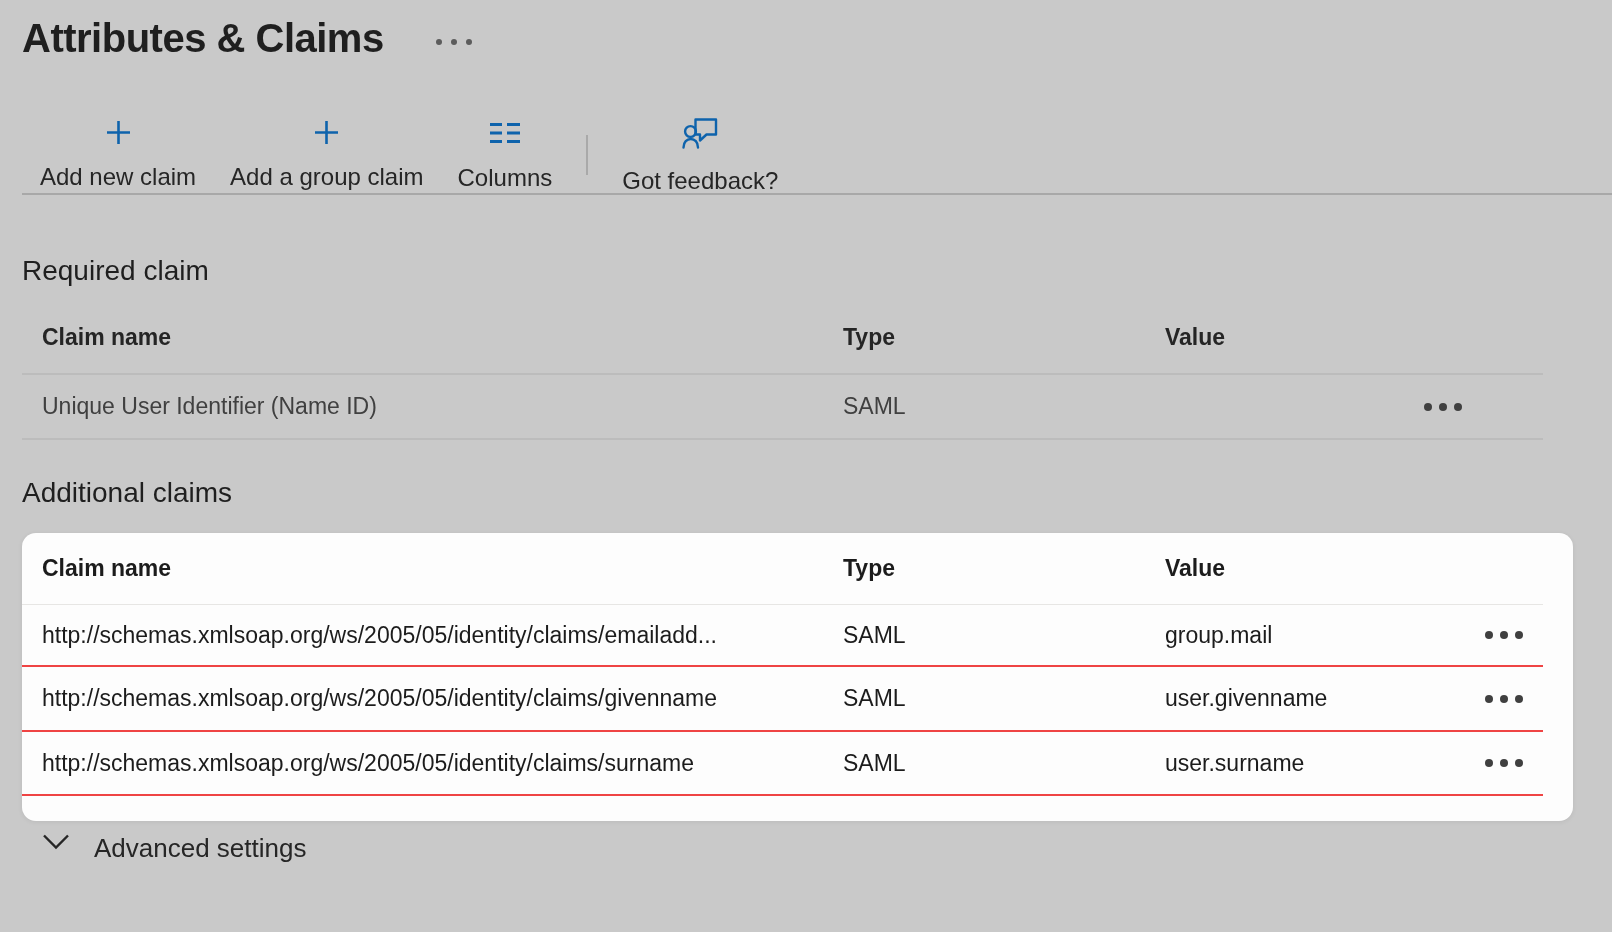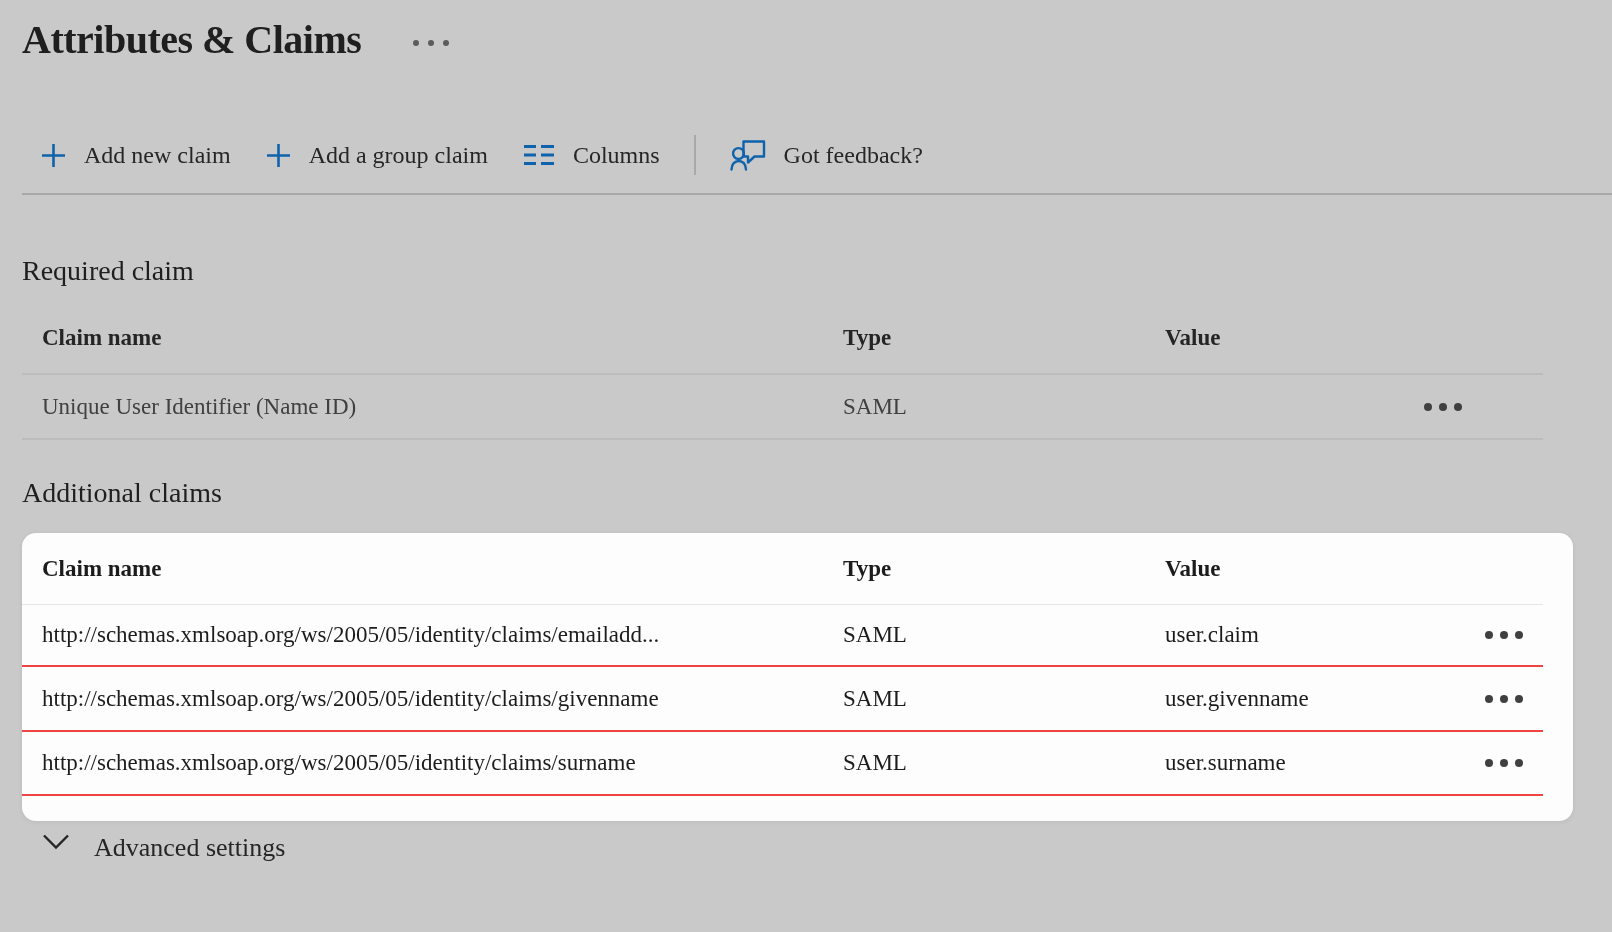--- a/index.html
+++ b/index.html
@@ -9,42 +9,42 @@
   }
   *{box-sizing:border-box;}
   html,body{margin:0;padding:0;}
   body{
     width:1612px;height:932px;
     background:var(--page-bg);
     font-family:"Liberation Sans", sans-serif;
     color:#252525;
     overflow:hidden;
   }
-  .page{position:relative;width:1612px;height:856px;font-family:Liberation Serif, serif;}
+  .page{position:relative;width:1612px;height:856px;}
 
   
   .title-row{
     position:absolute;top:16px;left:22px;
     display:flex;align-items:center;gap:52px;
   }
   .page-title{
     font-size:40px;font-weight:bold;color:#1f1f1f;letter-spacing:-0.5px;
     white-space:nowrap;
   }
   .dots{display:flex;align-items:center;gap:9px;cursor:pointer;}
   .dots i{display:block;width:6px;height:6px;border-radius:50%;background:#5c5c5c;}
   .title-row .dots{padding-top:6px;}
 
   
   .toolbar{
     position:absolute;top:131px;left:40px;height:48px;
     display:flex;align-items:center;gap:34px;
     font-size:24px;color:#262626;
   }
-  .tb-item{display:flex;align-items:center;gap:17px;cursor:pointer;white-space:nowrap;}
+  .tb-item{display:flex;align-items:center;gap:17px;cursor:pointer;white-space:nowrap;flex-direction:column;}
   .tb-item svg{display:block;}
   .tb-divider{width:2px;height:40px;background:#a9a9a9;}
   .toolbar-rule{
     position:absolute;top:193px;left:22px;width:1590px;height:2px;background:#a8a8a8;
   }
 
   
   .section-heading{
     position:absolute;left:22px;font-size:28px;color:#1f1f1f;white-space:nowrap;
   }
@@ -185,21 +185,21 @@
       <div class="trow thead">
         <div class="c1">Claim name</div>
         <div class="c2">Type</div>
         <div class="c3">Value</div>
         <div></div>
       </div>
 
       <div class="trow data-row r1">
         <div class="c1 tcell">http://schemas.xmlsoap.org/ws/2005/05/identity/claims/emailadd...</div>
         <div class="c2 tcell">SAML</div>
-        <div class="c3 tcell">user.claim</div>
+        <div class="c3 tcell">group.mail</div>
         <div class="row-menu">
             <i></i>
             <i></i>
             <i></i>
           </div>
       </div>
 
       <div class="trow data-row r2">
         <div class="c1 tcell">http://schemas.xmlsoap.org/ws/2005/05/identity/claims/givenname</div>
         <div class="c2 tcell">SAML</div>

